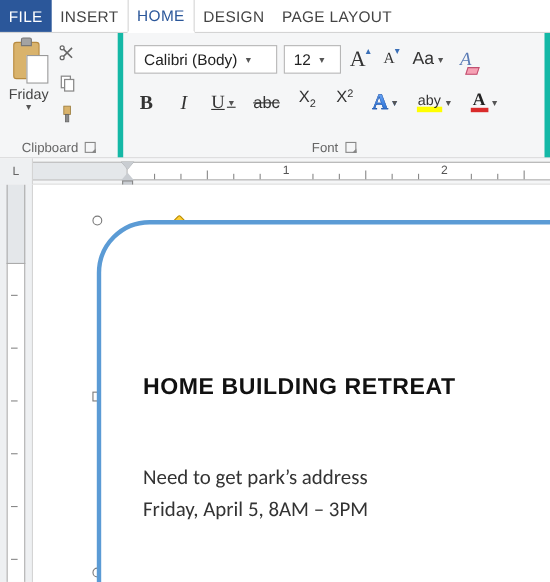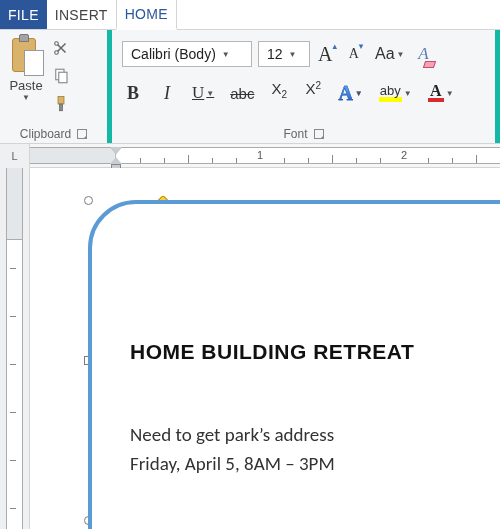--- a/index.html
+++ b/index.html
@@ -339,33 +339,35 @@
   }
 
 </style>
 </head>
 <body>
 
 <div class="tab-row">
   <div class="tab tab-file">FILE</div>
   <div class="tab">INSERT</div>
   <div class="tab tab-active">HOME</div>
+  <div class="tab">DESIGN</div>
+  <div class="tab">PAGE LAYOUT</div>
 </div>
 
 <div class="ribbon">
 
   <div class="group" style="width:112px">
     <div class="group-body">
       <div class="clipboard-left">
         <div class="paste-icon">
           <div class="paste-board"></div>
           <div class="paste-clip"></div>
           <div class="paste-sheet"></div>
         </div>
-        <div class="paste-label">Paste</div>
+        <div class="paste-label">Friday</div>
         <div class="paste-caret">▼</div>
       </div>
       <div class="clipboard-right">
         <div class="mini-btn scissors">
           <svg viewBox="0 0 24 24">
               <path fill="none" stroke="#666" stroke-width="2" d="M6 6l12 12M6 18L18 6"></path>
               <circle cx="6" cy="6" r="2.4" fill="#fff" stroke="#666" stroke-width="1.5"></circle>
               <circle cx="6" cy="18" r="2.4" fill="#fff" stroke="#666" stroke-width="1.5"></circle>
             </svg>
         </div>

